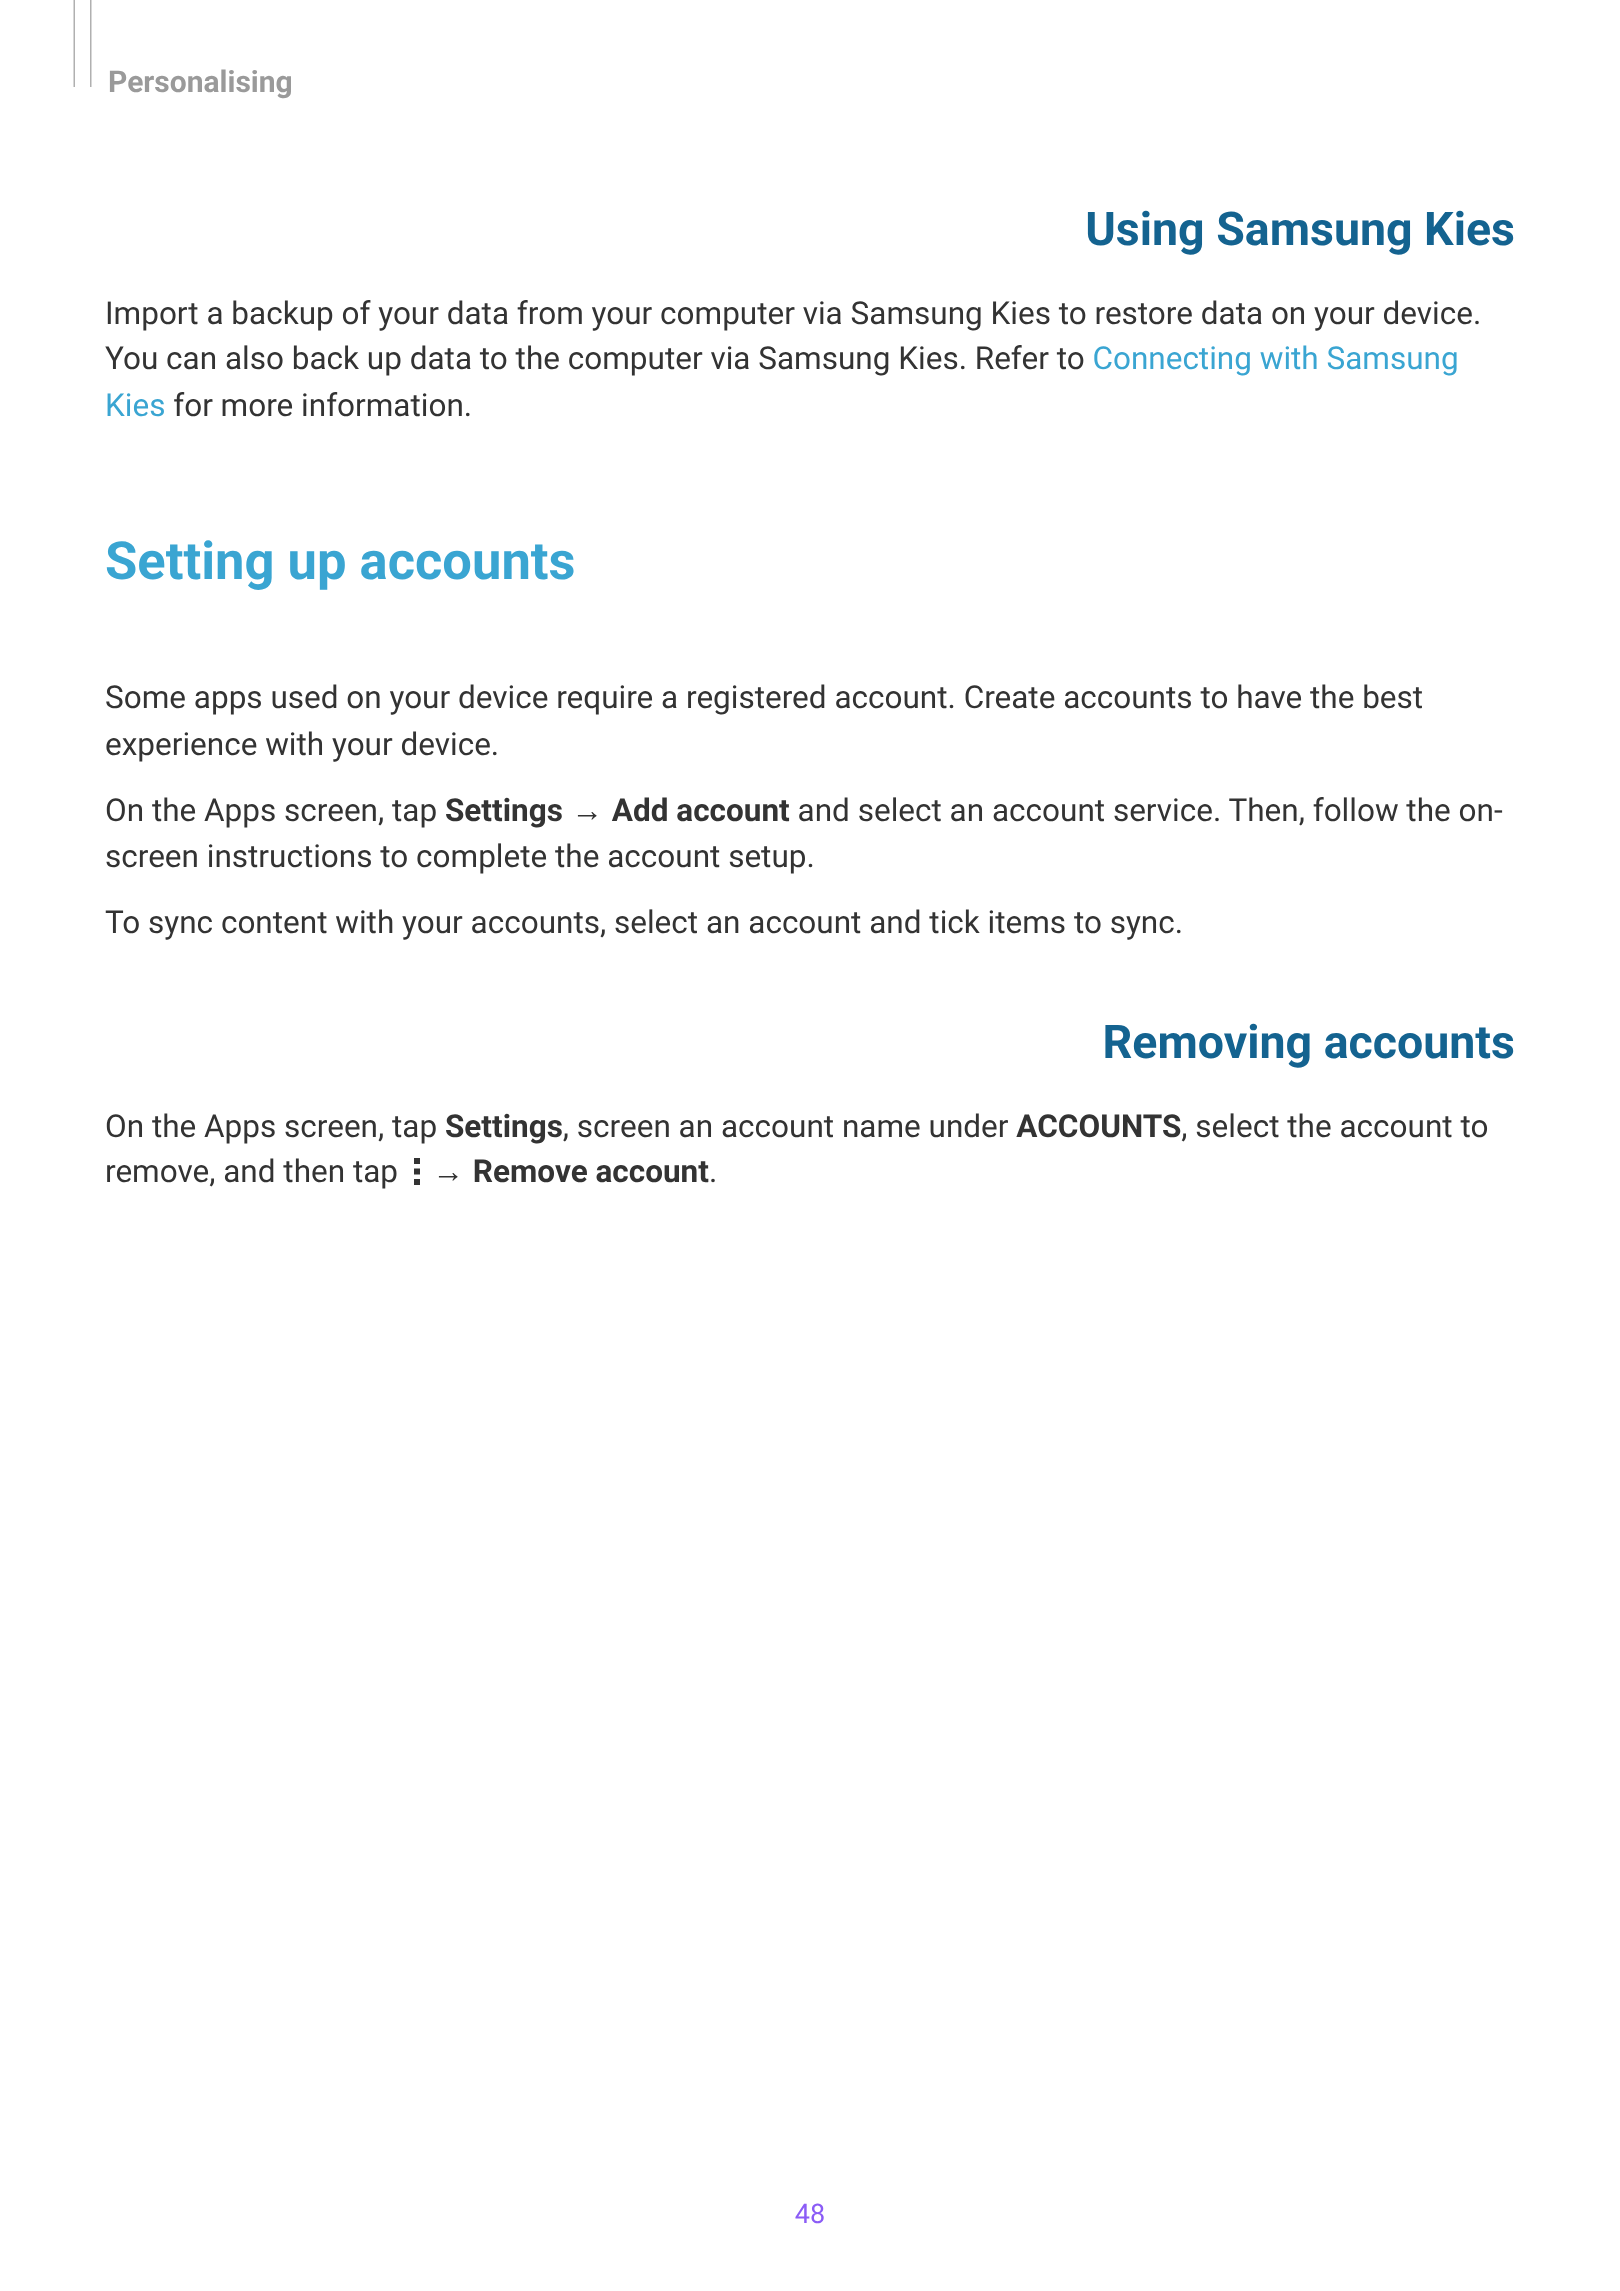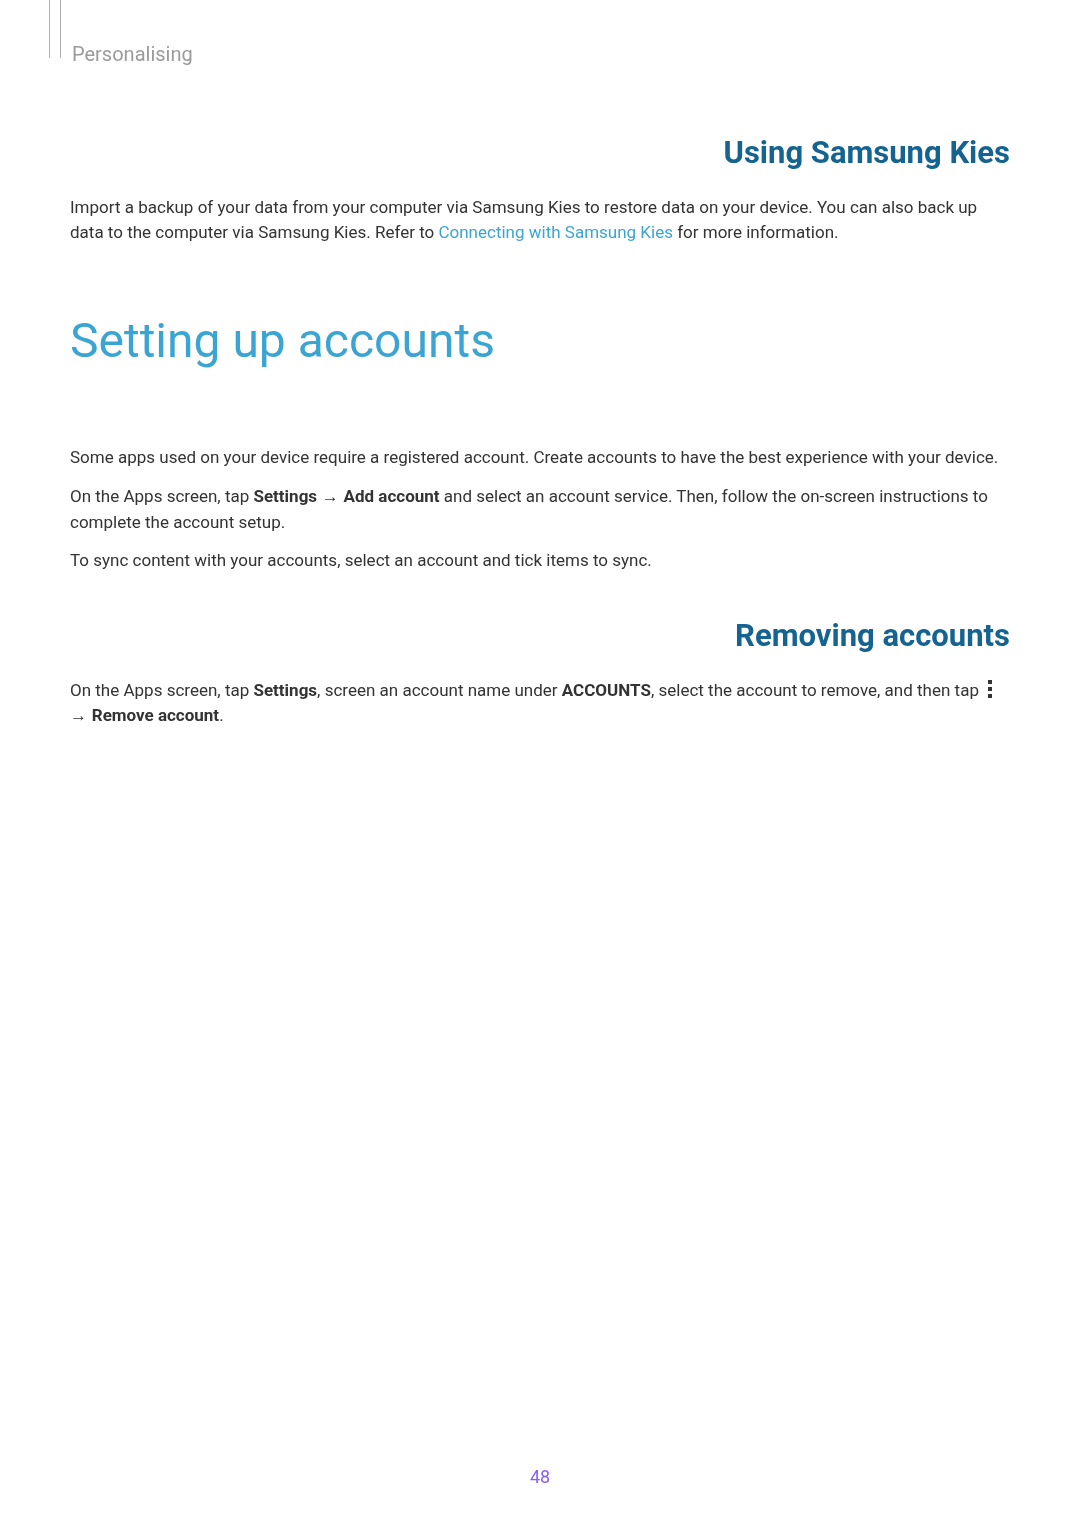--- a/index.html
+++ b/index.html
@@ -23,40 +23,40 @@
       top: 0;
       left: 49px;
       width: 12px;
       height: 58px;
       border-left: 1.3px solid #b0b0b0;
       border-right: 1.3px solid #b0b0b0;
     }
     .breadcrumb {
       color: #9a9a9a;
       font-size: 20px;
-      font-weight: 400;
+      font-weight: 700;
       margin-bottom: 68px;
       margin-left: 2px;
     }
     .heading-teal-small {
       color: #146390;
       font-size: 31px;
       font-weight: 700;
       margin-bottom: 24px;
       text-align: right;
     }
     .heading-teal-large {
       color: #3aa5d2;
-      font-size: 48px;
-      font-weight: 400;
+      font-size: 35px;
+      font-weight: 700;
       margin-top: 68px;
-      margin-bottom: 76px;
+      margin-bottom: 56px;
     }
     .body-text {
-      font-size: 17px;
+      font-size: 21px;
       line-height: 1.45;
       color: #333333;
       margin-bottom: 14px;
     }
     .link {
       color: #3aa5d2;
       text-decoration: none;
     }
     .bold {
       font-weight: 700;

